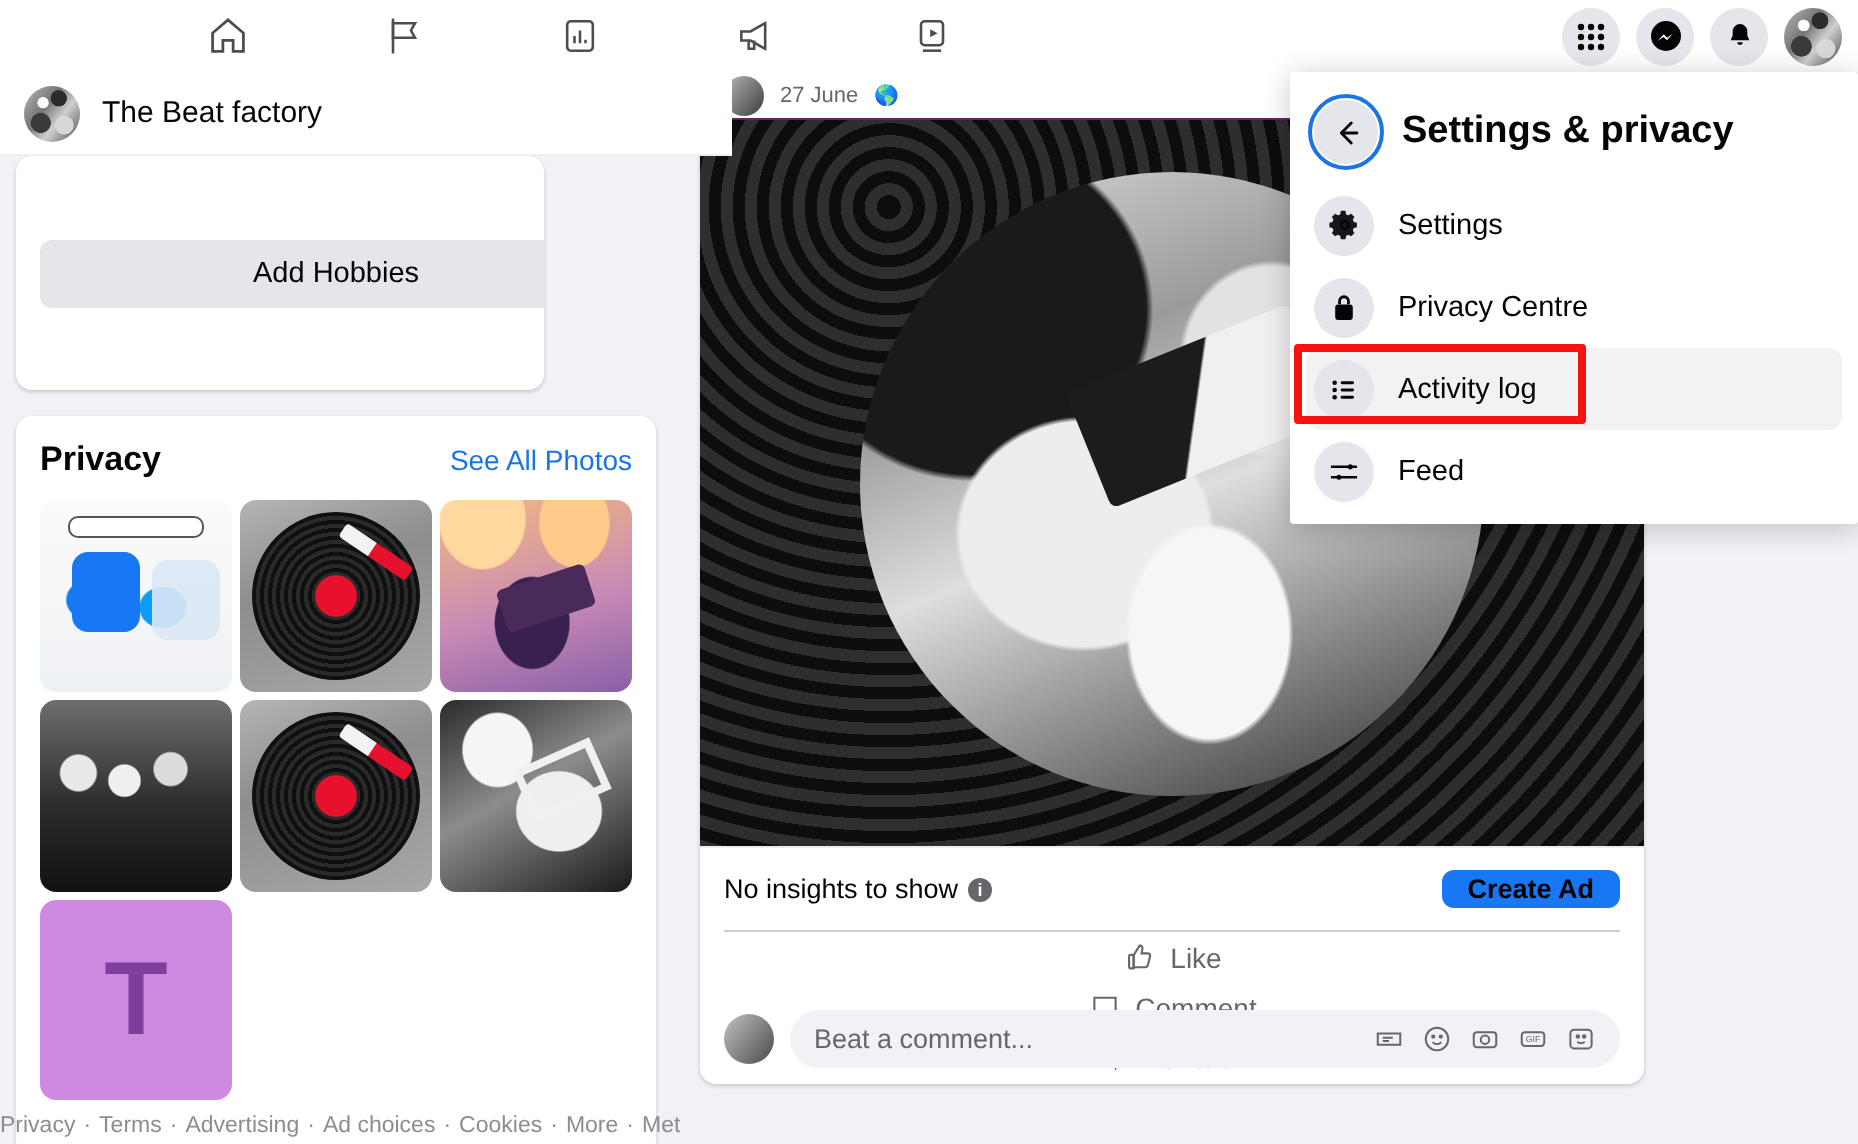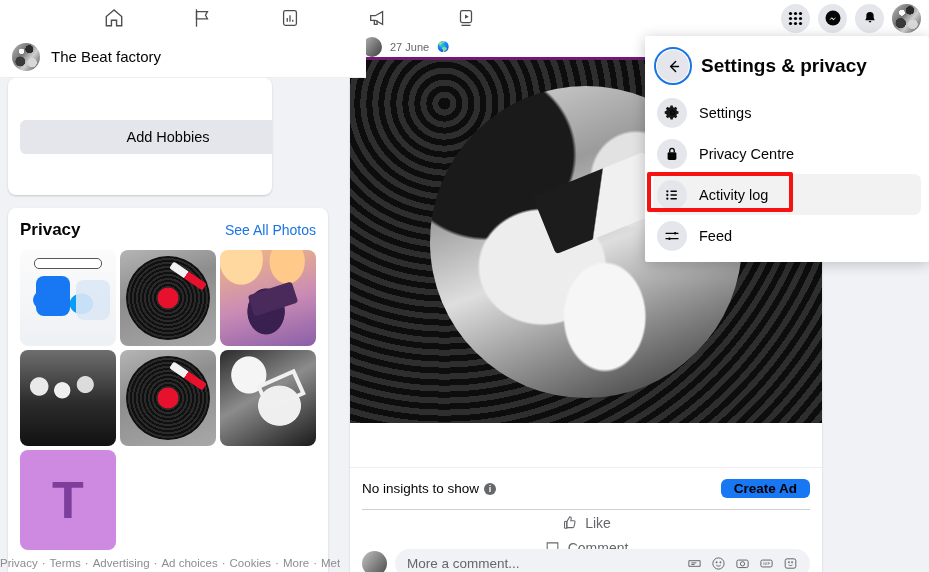--- a/index.html
+++ b/index.html
@@ -161,21 +161,21 @@
   .footer-sep { color: #8a8d91; }
 
   
   .centercol { position: absolute; left: 350px; top: 0; width: 472px; }
   .post-card {
     background:#fff; border-radius: 8px; box-shadow: 0 1px 2px rgba(0,0,0,.18);
     overflow: hidden;
   }
   .post-head {
     height: 24px; display: flex; align-items: center; padding: 0 12px; gap: 8px;
-    border-bottom: 3px solid #701a75;
+    border-bottom: 1px solid #701a75;
   }
   .post-avatar {
     width: 20px; height: 20px; border-radius: 50%;
     background: linear-gradient(128deg,#b9b9b9,#3d3d3d);
   }
   .post-date { font-size: 11px; color: #65676b; }
   .post-globe { font-size: 10px; color: #65676b; }
 
   .post-photo {
     position: relative; width: 472px; height: 363px; overflow: hidden;
@@ -202,21 +202,21 @@
     position:absolute; right: 0; top: 88px; width: 70px; height: 72px;
     background: linear-gradient(180deg,#8c8c8c,#777);
   }
   .post-photo .sidestrip::after {
     content:""; position:absolute; left: 22px; top: 8px; width: 14px; height: 46px;
     background:#e8112d; transform: rotate(16deg); border-radius: 6px;
   }
 
   .insights-row {
     height: 42px; display: flex; align-items: center; justify-content: space-between;
-    padding: 0 12px; border-top: 1px solid #eceef0; margin-top: 44px;
+    padding: 0 12px; border-top: 1px solid #eceef0;
   }
   .insights-text { font-size: 13.5px; color: #050505; display:flex; align-items:center; gap:5px; }
   .info-dot {
     width: 12px; height: 12px; border-radius: 50%; background:#65676b; color:#fff;
     font-size: 9px; display:flex; align-items:center; justify-content:center; font-weight:bold;
   }
   .create-ad {
     background:#1877f2; color:#000000; border:none; border-radius:6px;
     font-size: 13.5px; font-weight: bold; padding: 2px 13px; cursor: pointer;
     font-family: "Liberation Sans", sans-serif;
@@ -436,21 +436,21 @@
             <svg width="18" height="18" viewBox="0 0 24 24" fill="none" stroke="#65676b" stroke-width="1.5">
               <path d="M4 18c0-6 4.5-8.5 10-8.5V6l6 5.5-6 5.5v-3.6c-4.6 0-8 1.2-10 4.6z"></path>
             </svg>
             <span>Share</span>
           </div>
         </div>
 
         <div class="comment-row">
           <div class="cmt-avatar"></div>
           <div class="cmt-box">
-            <span class="cmt-ph">More a comment...</span>
+            <span class="cmt-ph">Beat a comment...</span>
             <span class="cmt-icons">
               <svg class="ci" viewBox="0 0 24 24" fill="none" stroke="#65676b" stroke-width="1.6">
                 <path d="M3 7.5h18v9H3z" rx="2"></path>
                   <path d="M7 11h8M7 13.5h5"></path>
               </svg>
               <svg class="ci" viewBox="0 0 24 24" fill="none" stroke="#65676b" stroke-width="1.6">
                 <circle cx="12" cy="12" r="9"></circle>
                   <circle cx="9" cy="10" r=".9" fill="#65676b"></circle>
                   <circle cx="15" cy="10" r=".9" fill="#65676b"></circle>
                 <path d="M8.5 14.5a4.5 4.5 0 0 0 7 0"></path>

